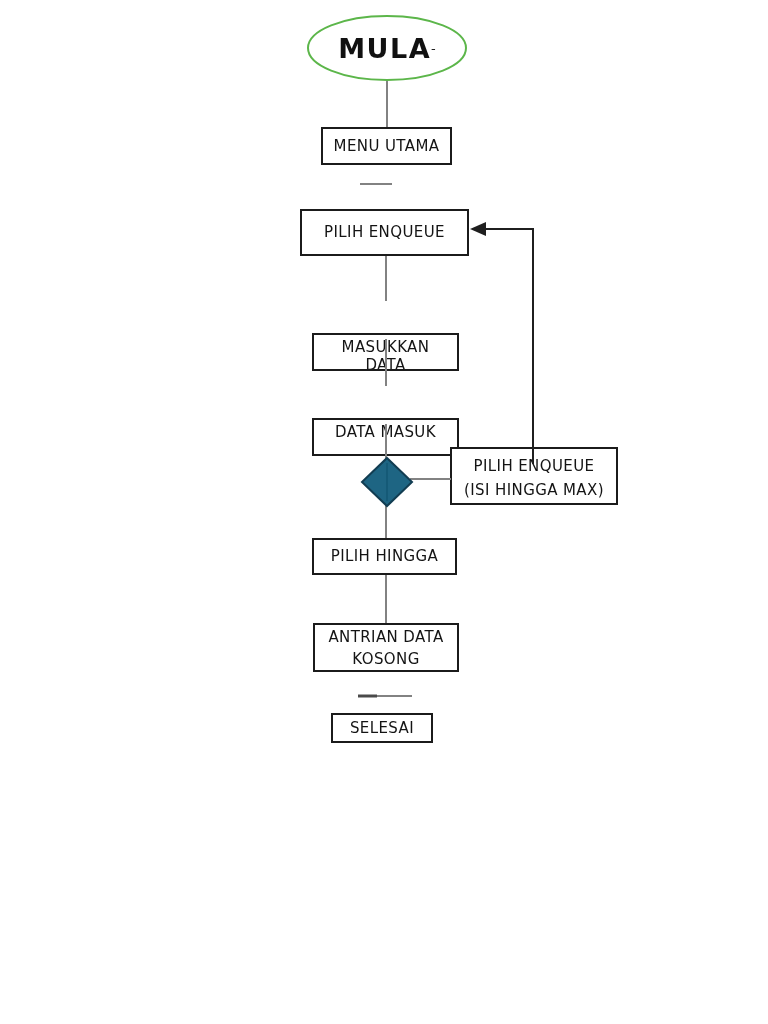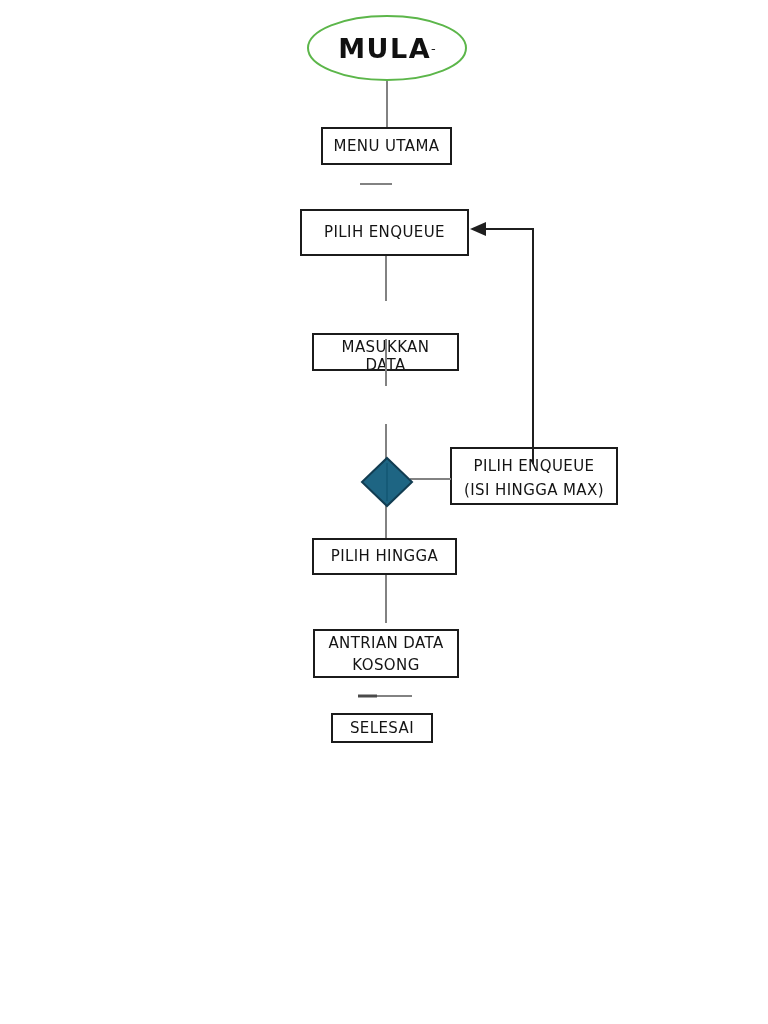--- a/index.html
+++ b/index.html
@@ -23,21 +23,21 @@
     background:#ffffff;
     color:#141414;
     font-size:15px;
     letter-spacing:0.4px;
     text-align:center;
     z-index:1;
     line-height:19px;
   }
   .box.center { display:flex; align-items:center; justify-content:center; }
   .box.top { padding-top:3px; overflow:hidden;margin-top:32px; }
-  .box.twoline-center { display:flex; flex-direction:column; align-items:center; justify-content:flex-end; line-height:22px;margin-top:6px; }
+  .box.twoline-center { display:flex; flex-direction:column; align-items:center; justify-content:flex-end; line-height:22px; }
   .node-menu      { left:321px; top:127px; width:131px; height:38px; }
   .node-pe        { left:300px; top:209px; width:169px; height:47px; }
   .node-md        { left:312px; top:301px; width:147px; height:38px; line-height:18px; }
   .node-dm        { left:312px; top:386px; width:147px; height:38px; }
   .node-pemax     { left:450px; top:447px; width:168px; height:58px; padding-top:5px; line-height:24px; overflow:hidden; }
   .node-pd        { left:312px; top:538px; width:145px; height:37px; }
   .node-adk       { left:313px; top:623px; width:146px; height:49px; }
   .node-selesai   { left:331px; top:713px; width:102px; height:30px; }
   .start-label {
     position:absolute; left:308px; top:16px; width:158px; height:65px;
@@ -85,20 +85,23 @@
 
   <div class="box center node-pe">
     <span>PILIH ENQUEUE</span>
   </div>
 
   <div class="box top node-md">
     <div>MASUKKAN</div>
     <div>DATA</div>
   </div>
 
+  <div class="box top node-dm">
+    <div>DATA MASUK</div>
+  </div>
 
   <div class="box node-pemax">
     <div>PILIH ENQUEUE</div>
     <div>(ISI HINGGA MAX)</div>
   </div>
 
   <div class="box center node-pd">
     <span>PILIH HINGGA</span>
   </div>
 

